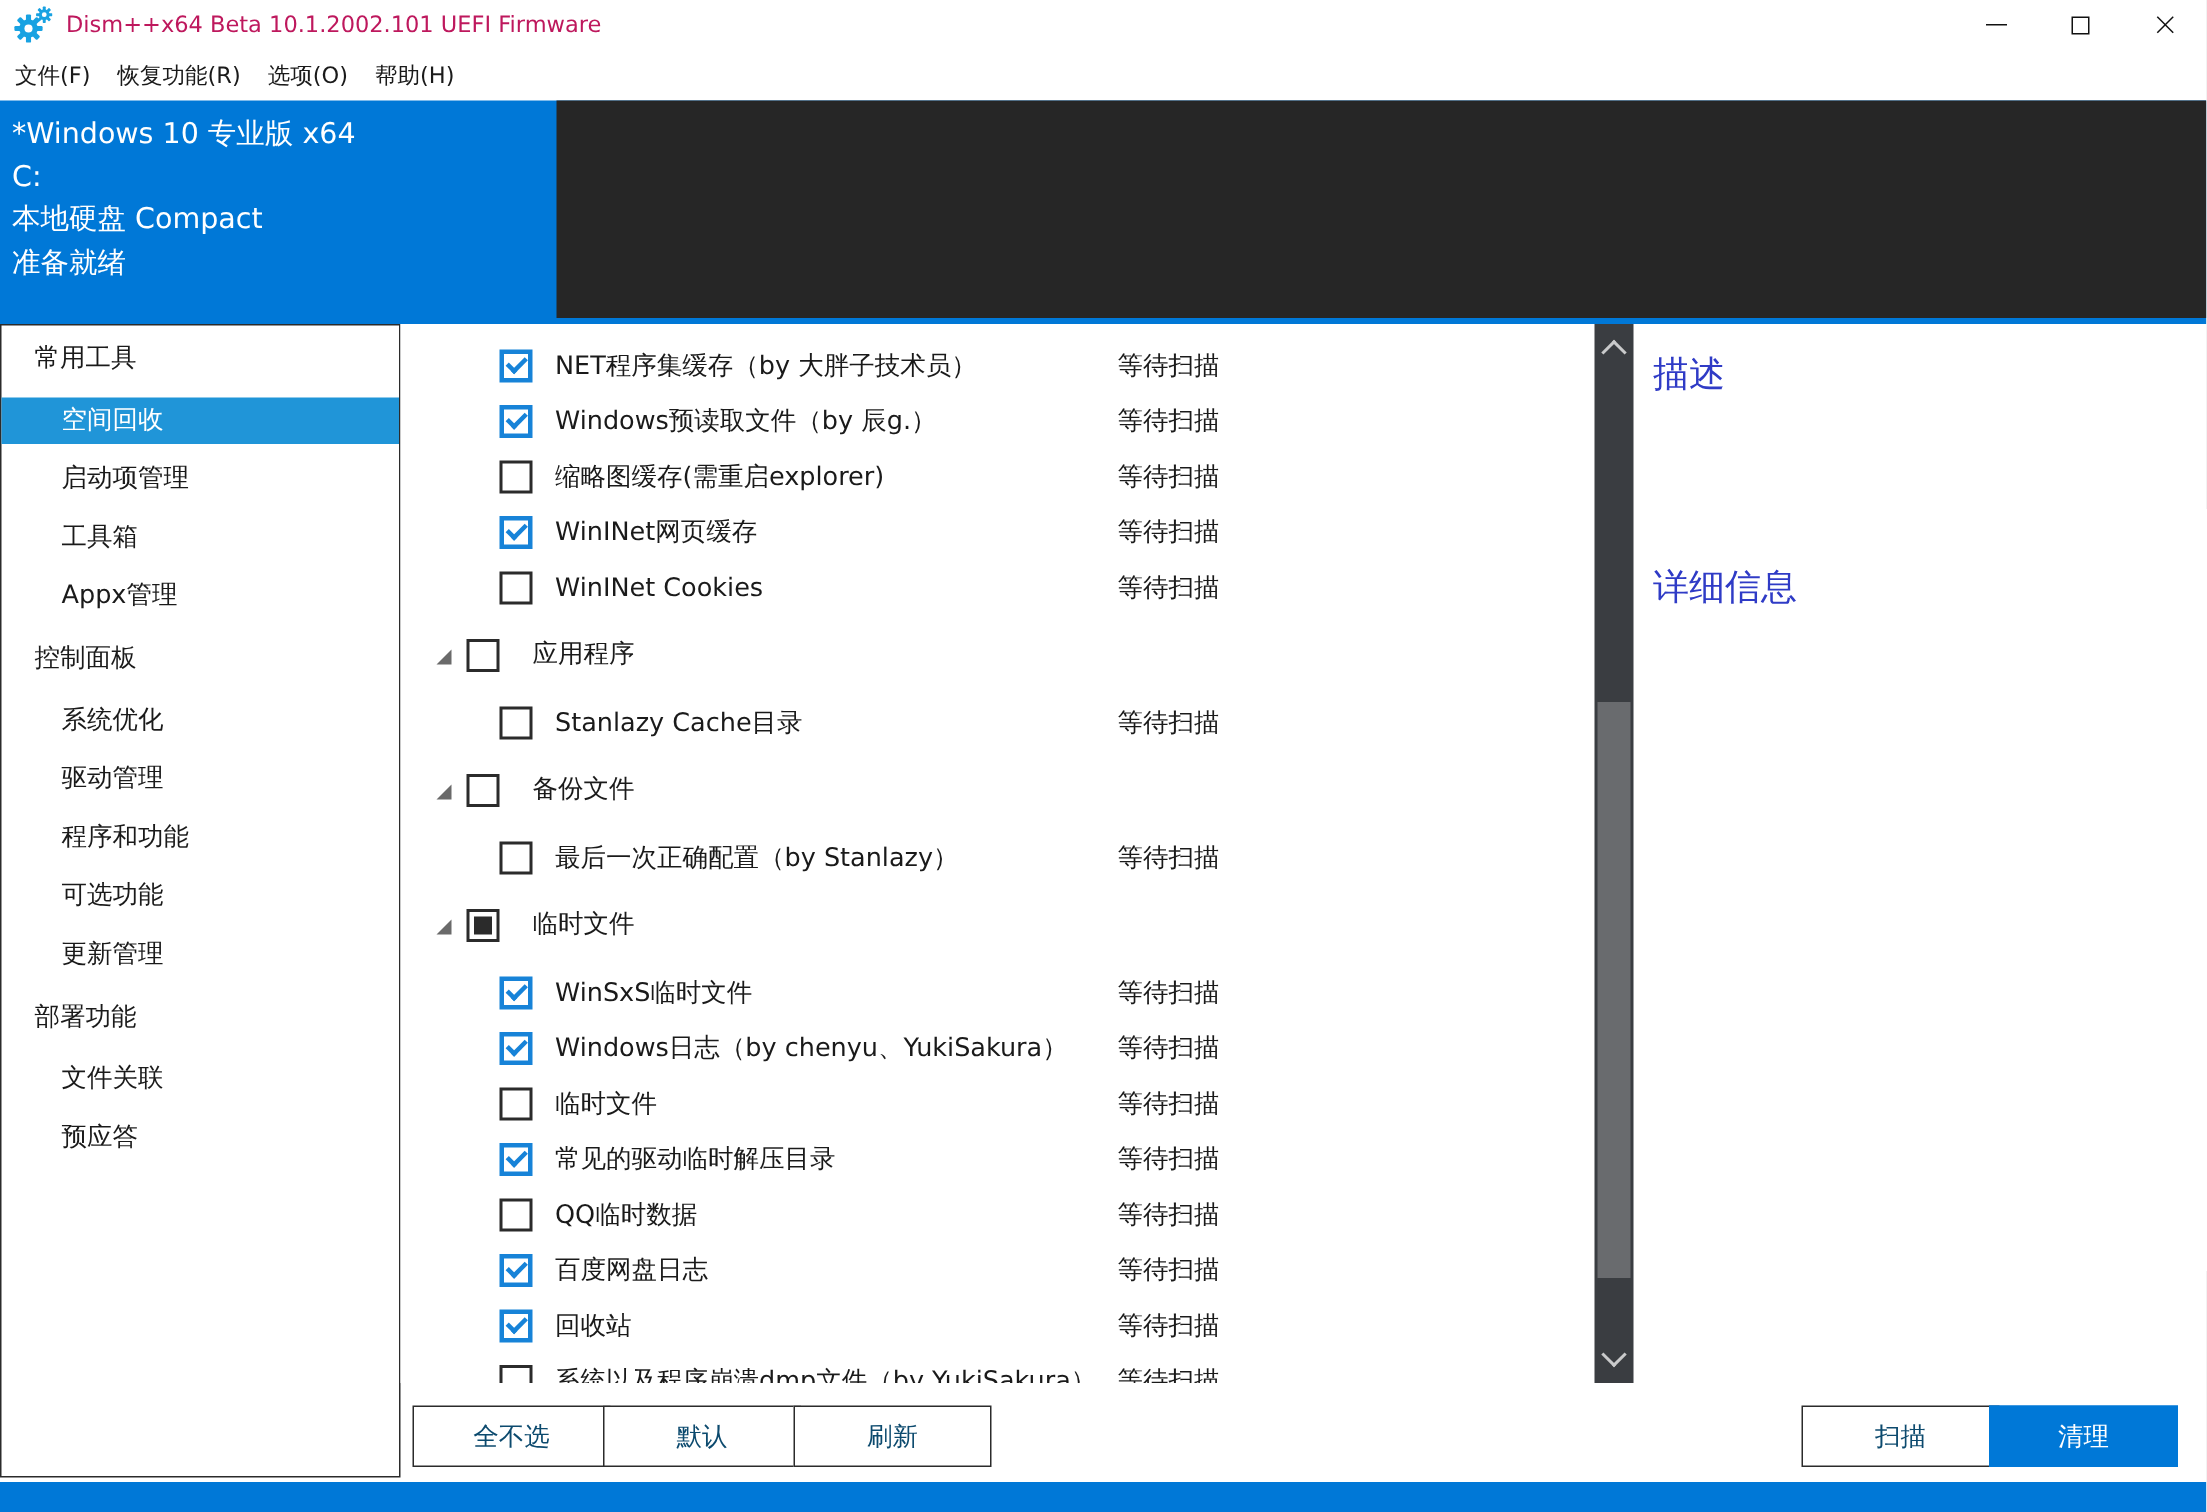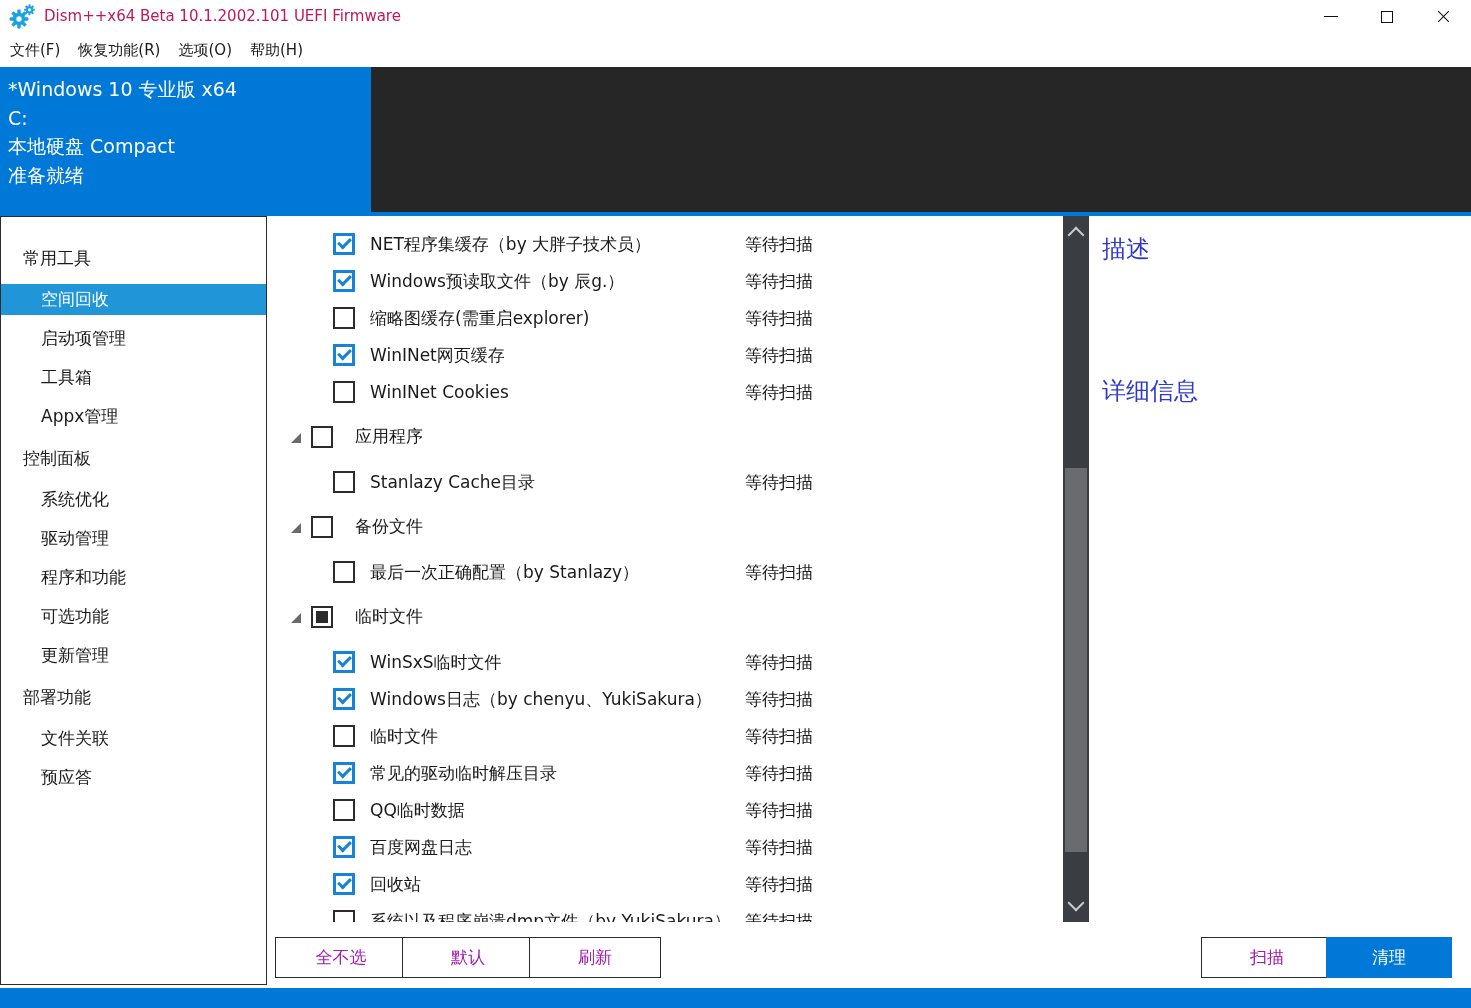--- a/index.html
+++ b/index.html
@@ -24,21 +24,21 @@
            display:flex;align-items:center;padding-left:1px;font-size:15px;}
   .menu-item{padding:0 9px;height:34px;line-height:34px;}
 
   
   .banner{position:absolute;top:67px;left:0;right:0;height:149px;background:#0078d7;}
   .banner-dark{position:absolute;top:0;left:371px;right:0;height:145px;background:#262626;}
   .banner-text{position:absolute;top:8px;left:8px;color:#fff;font-size:19px;line-height:28.5px;white-space:pre;}
 
   
   .sidebar{position:absolute;top:216px;left:0;width:267px;height:769px;background:#fff;
-           border:1px solid #2b2b2b;box-sizing:border-box;padding-top:19px;}
+           border:1px solid #2b2b2b;box-sizing:border-box;}
   .side-cat{height:44px;line-height:44px;padding-left:22px;font-size:17px;color:#1a1a1a;}
   .side-item{height:39px;display:flex;align-items:center;font-size:17px;}
   .side-item span{display:block;width:100%;height:31px;line-height:31px;padding-left:40px;box-sizing:border-box;}
   .side-item.selected span{background:#2095d8;color:#fff;}
 
   
   .cleanup-list{position:absolute;left:267px;top:216px;width:796px;height:706px;overflow:hidden;
                 padding-top:10px;box-sizing:border-box;background:#fff;}
   .row{position:relative;height:37px;}
   .row.group{margin:8px 15px;font-family:Liberation Mono, monospace;}
@@ -65,21 +65,21 @@
   .sb-down{bottom:13px;transform:rotate(225deg);}
 
   
   .detail-panel{position:absolute;left:1092px;top:216px;right:0;height:772px;background:#fff;}
   .detail-h{position:absolute;left:10px;font-size:24px;color:#2f3bc6;}
   .detail-h.desc{top:17px;}
   .detail-h.info{top:159px;text-align:right;}
 
   
   .btn{position:absolute;top:937px;height:41px;width:132px;background:#fff;border:1px solid #2b2b2b;
-       box-sizing:border-box;display:flex;align-items:center;justify-content:center;font-size:17px;color:#a21caf;}
+       box-sizing:border-box;display:flex;align-items:center;justify-content:center;font-size:17px;color:#0c4a6e;}
   .btn.deselect{left:275px;}
   .btn.default{left:402px;}
   .btn.refresh{left:529px;}
   .btn.scan{left:1201px;}
   .btn.clean{left:1326px;width:126px;background:#0078d7;border-color:#0078d7;color:#fff;}
 
   .bottombar{position:absolute;left:0;right:0;bottom:0;height:20px;background:#0078d7;}
 </style>
 </head>
 <body>

